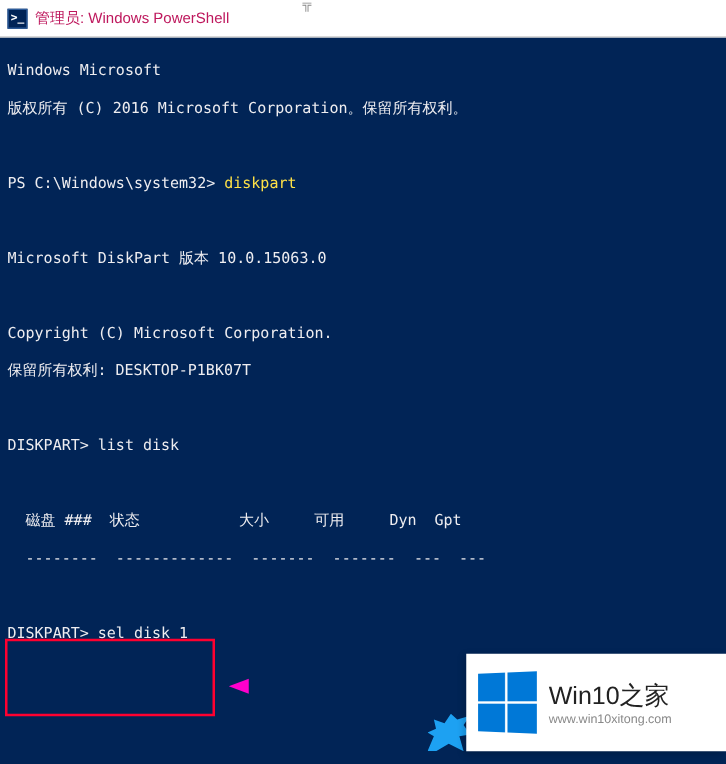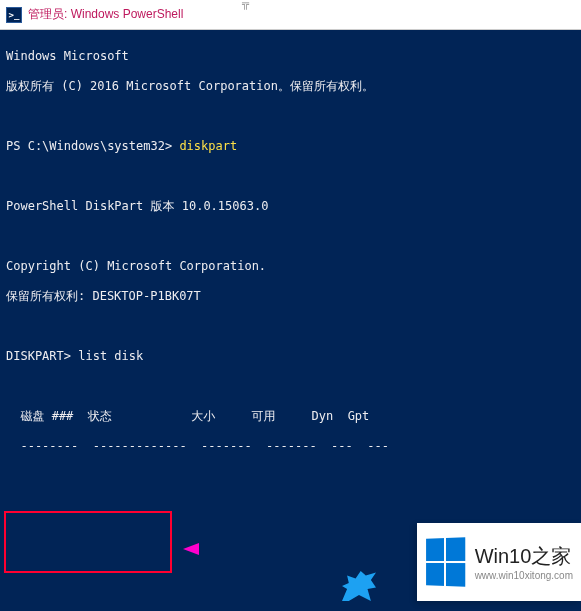--- a/index.html
+++ b/index.html
@@ -63,21 +63,21 @@
     left: 183px;
     top: 542px;
     width: 190px;
     height: 14px;
     pointer-events: none;
   }
   .watermark {
     position: absolute;
     right: 0;
     bottom: 10px;
-    width: 164px;
+    width: 208px;
     height: 78px;
     background: #fff;
     display: flex;
     align-items: center;
     padding: 8px;
     gap: 10px;
     box-shadow: -2px 2px 6px rgba(0,0,0,0.2);
   }
   .win-logo {
     width: 48px; height: 48px;
@@ -119,30 +119,31 @@
   <div class="ps-icon">&gt;_</div>
   <div class="title-text">管理员: Windows PowerShell</div>
 </div>
 
 <div class="terminal">
 <div>Windows Microsoft</div>
 <div>版权所有 (C) 2016 Microsoft Corporation。保留所有权利。</div>
 <div class="blank"></div>
 <div><span>PS C:\Windows\system32&gt; </span><span class="cmd">diskpart</span></div>
 <div class="blank"></div>
-<div>PowerShell DiskPart 版本 10.0.15063.0</div>
+<div>Microsoft DiskPart 版本 10.0.15063.0</div>
 <div class="blank"></div>
 <div>Copyright (C) Microsoft Corporation.</div>
 <div>保留所有权利: DESKTOP-P1BK07T</div>
 <div class="blank"></div>
 <div>DISKPART&gt; list disk</div>
 <div class="blank"></div>
 <div>  磁盘 ###  状态           大小     可用     Dyn  Gpt</div>
 <div>  --------  -------------  -------  -------  ---  ---</div>
 <div class="blank"></div>
+<div>DISKPART&gt; sel disk 1</div>
 <div class="blank"></div>
 
 
 
 
 
 
 
 
 

